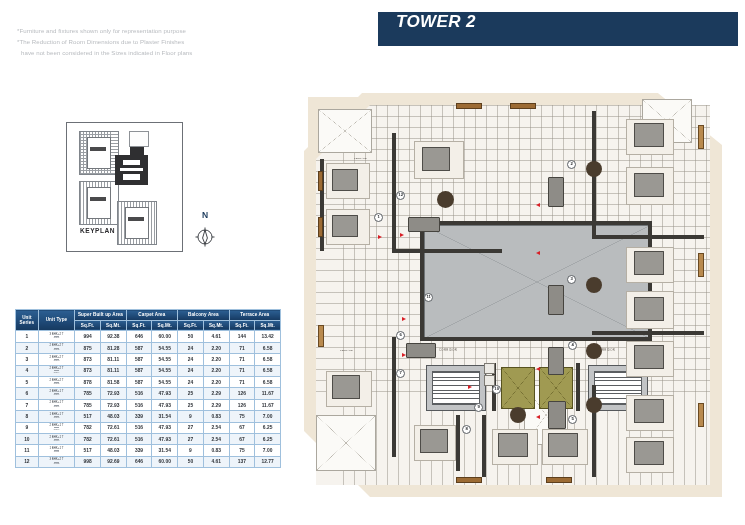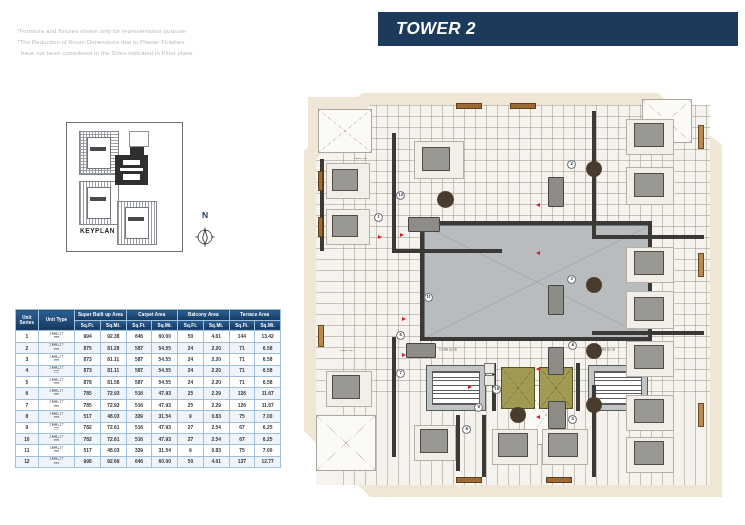--- a/index.html
+++ b/index.html
@@ -3,21 +3,21 @@
 <meta charset="utf-8">
 <style>
   html,body{margin:0;padding:0;}
   body{
     width:745px;height:525px;background:#ffffff;overflow:hidden;
     font-family:"Liberation Sans",sans-serif;position:relative;
   }
   
   #header{position:absolute;left:360px;top:8px;width:378px;height:42px;display:flex;align-items:center;}
   #title{font-size:20.5px;font-weight:bold;color:#1b3a5c;letter-spacing:0.2px;white-space:nowrap;}
-  #tower-badge{margin-left:18px;background:#1b3a5c;height:34px;flex:1;display:flex;align-items:center;padding-left:18px;}
+  #tower-badge{margin-left:18px;background:#1b3a5c;height:34px;flex:1;display:flex;align-items:flex-start;padding-left:18px;}
   #tower-badge span{color:#fff;font-size:17px;font-weight:bold;font-style:italic;letter-spacing:0.4px;}
 
   
   #disclaimer{position:absolute;left:17px;top:26px;width:230px;color:#b9bcc0;font-size:6.1px;line-height:1.78;letter-spacing:0.06px;}
   #disclaimer div{white-space:nowrap;}
   #disclaimer div.ind{padding-left:4px;}
 
   
   #keyplan-box{position:absolute;left:66px;top:122px;width:115px;height:128px;border:1px solid #6c7076;background:#fff;}
   .kp-blk{position:absolute;background:#fdfdfd;border:1px solid #8d9196;}

